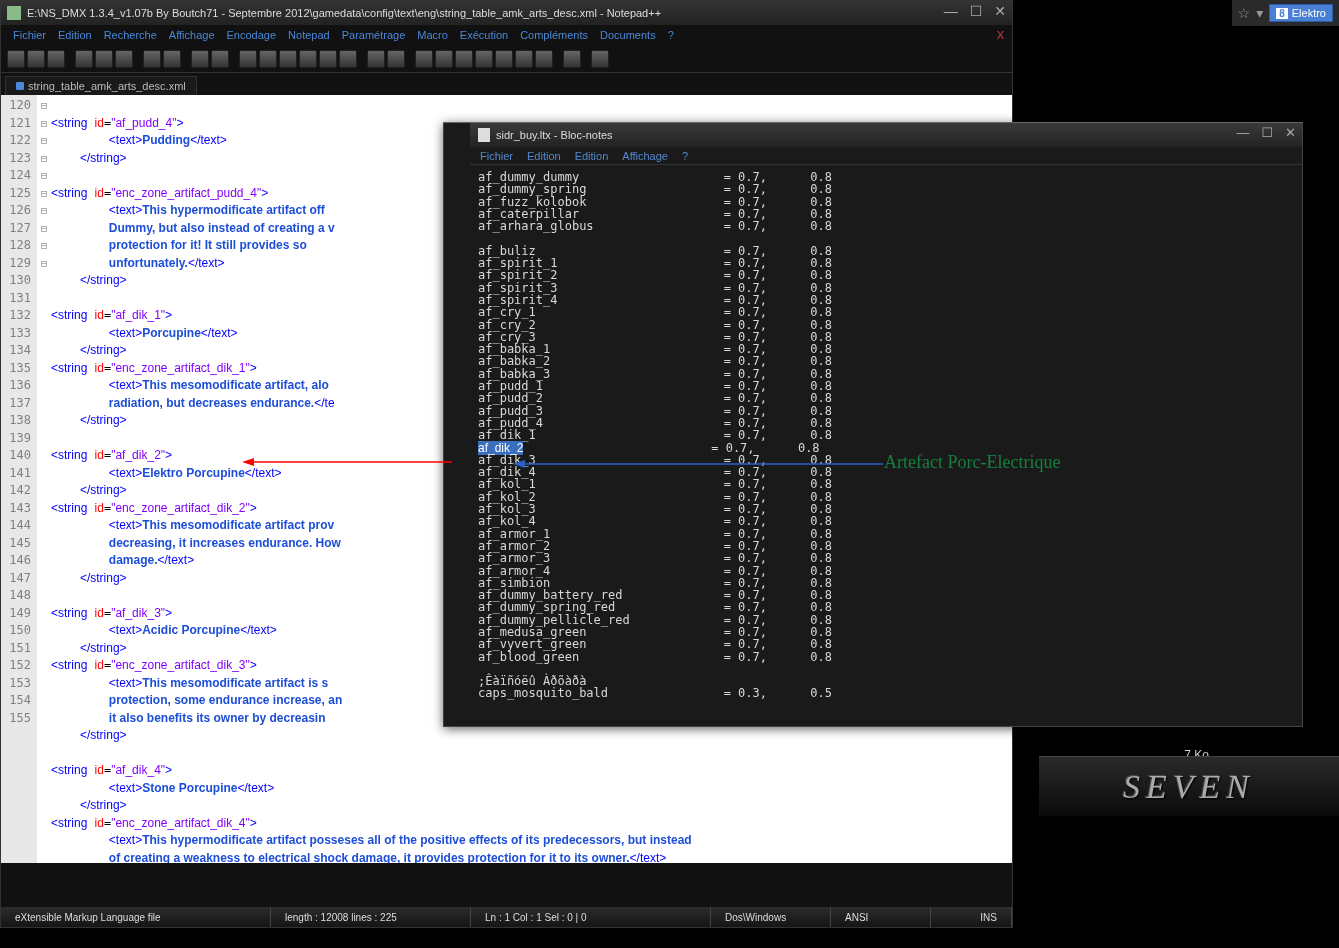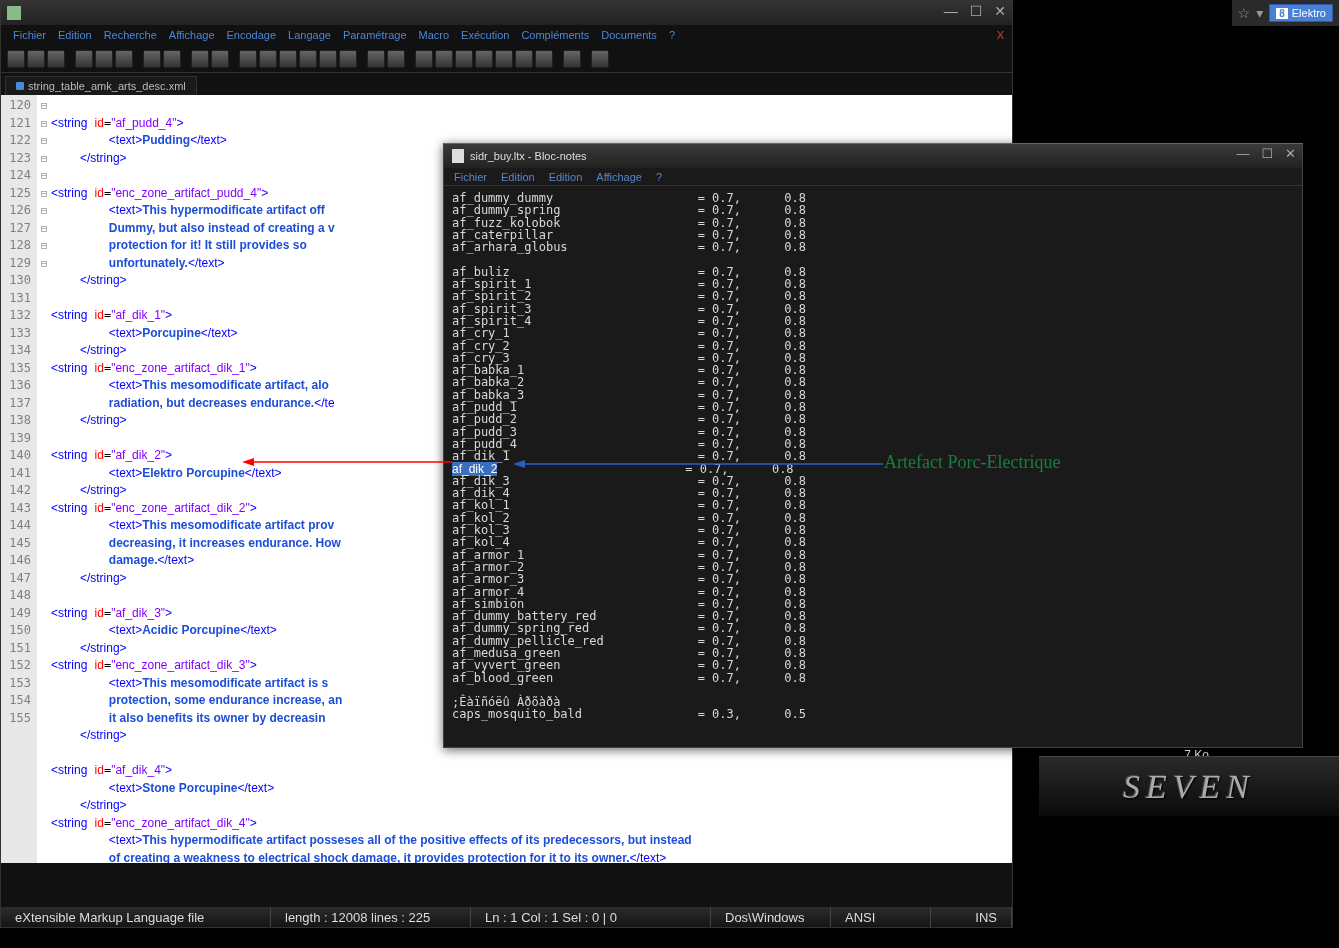--- a/index.html
+++ b/index.html
@@ -25,25 +25,25 @@
 .npp-tab { background:#1a1a1a; color:#bbb; font-size:11px; padding:3px 10px; border:1px solid #333; border-bottom:none; display:flex; align-items:center; gap:4px;text-align:center; }
 .npp-tab .dot { width:8px; height:8px; background:#4a88d8; border-radius:1px; }
 .npp-editor { flex:1; background:#fff; display:flex; overflow:hidden; position:relative; }
 .gutter { background:#e8e8e8; color:#808080; font:12px/17.5px Consolas,monospace; text-align:right; padding:2px 6px; user-select:none; width:36px; }
 .foldcol { background:#fff; width:14px; color:#999; font:11px/17.5px Consolas,monospace; text-align:center; padding-top:2px; }
 .code { flex:1; font:12px/17.5px Consolas,monospace; color:#000; padding:2px 0; white-space:pre; overflow:hidden; }
 .tag { color:#0000ff; }
 .attr { color:#ff0000; }
 .val { color:#8000ff; }
 .txt { color:#1d4ed8; font-weight:bold; }
-.npp-status { height:20px; background:linear-gradient(#2c2c2c,#151515); color:#ddd; font-size:13px; display:flex; align-items:center;margin-top:44px; }
+.npp-status { height:20px; background:linear-gradient(#2c2c2c,#151515); color:#ddd; font-size:10px; display:flex; align-items:center;margin-top:44px; }
 .npp-status > div { padding:0 14px; border-right:1px solid #444; height:100%; display:flex; align-items:center; }
 
 
-.np { position:absolute; left:443px; top:143px; width:860px; height:605px; background:#1a1a1a; border:1px solid #444; border-top:1px solid #666; display:flex; flex-direction:column; box-shadow:0 2px 10px rgba(0,0,0,0.6); }
+.np { position:absolute; left:443px; top:122px; width:860px; height:605px; background:#1a1a1a; border:1px solid #444; border-top:1px solid #666; display:flex; flex-direction:column; box-shadow:0 2px 10px rgba(0,0,0,0.6);padding-left:26px; }
 .np-title { height:24px; background:linear-gradient(#3a3a3a,#222); color:#ddd; font-size:11px; display:flex; align-items:center; padding-left:8px; }
 .np-title .icon { width:12px; height:14px; background:#ddd; margin-right:6px; }
 .np-wincontrols { position:absolute; right:6px; top:2px; display:flex; gap:12px; color:#aaa; font-size:13px; }
 .np-menu { height:18px; background:#1a1a1a; display:flex; gap:14px; padding-left:10px; align-items:center; font-size:11px; color:#58c; border-bottom:1px solid #333; }
 .np-body { flex:1; background:#1a1a1a; color:#d8d8d8; font:12px/12.3px Consolas,monospace; padding:6px 8px; white-space:pre; overflow:hidden; position:relative; }
 .np-body .hi { background:#3a6fbf; color:#fff; }
 
 
 .arrow-red { position:absolute; pointer-events:none; }
 .arrow-blue { position:absolute; pointer-events:none; }
@@ -63,33 +63,34 @@
   <span class="star-icon">▾</span>
   <div class="search-btn">
     <span class="g">8</span>
     <span>Elektro</span>
   </div>
 </div>
 
 <div class="npp">
   <div class="npp-title">
     <div class="icon"></div>
+    <span>E:\NS_DMX 1.3.4_v1.07b By Boutch71 - Septembre 2012\gamedata\config\text\eng\string_table_amk_arts_desc.xml - Notepad++</span>
     <div class="npp-wincontrols">
       <span>—</span>
       <span>☐</span>
       <span>✕</span>
     </div>
   </div>
   <div class="npp-menu" id="npp-menu">
       <span>Fichier</span>
       <span>Edition</span>
       <span>Recherche</span>
       <span>Affichage</span>
       <span>Encodage</span>
-      <span>Langage</span>
+      <span>Notepad</span>
       <span>Paramétrage</span>
       <span>Macro</span>
       <span>Exécution</span>
       <span>Compléments</span>
       <span>Documents</span>
       <span>?</span>
       <span>X</span>
     </div>
   <div class="npp-tools" id="npp-tools">
       <div class="tool"></div>

